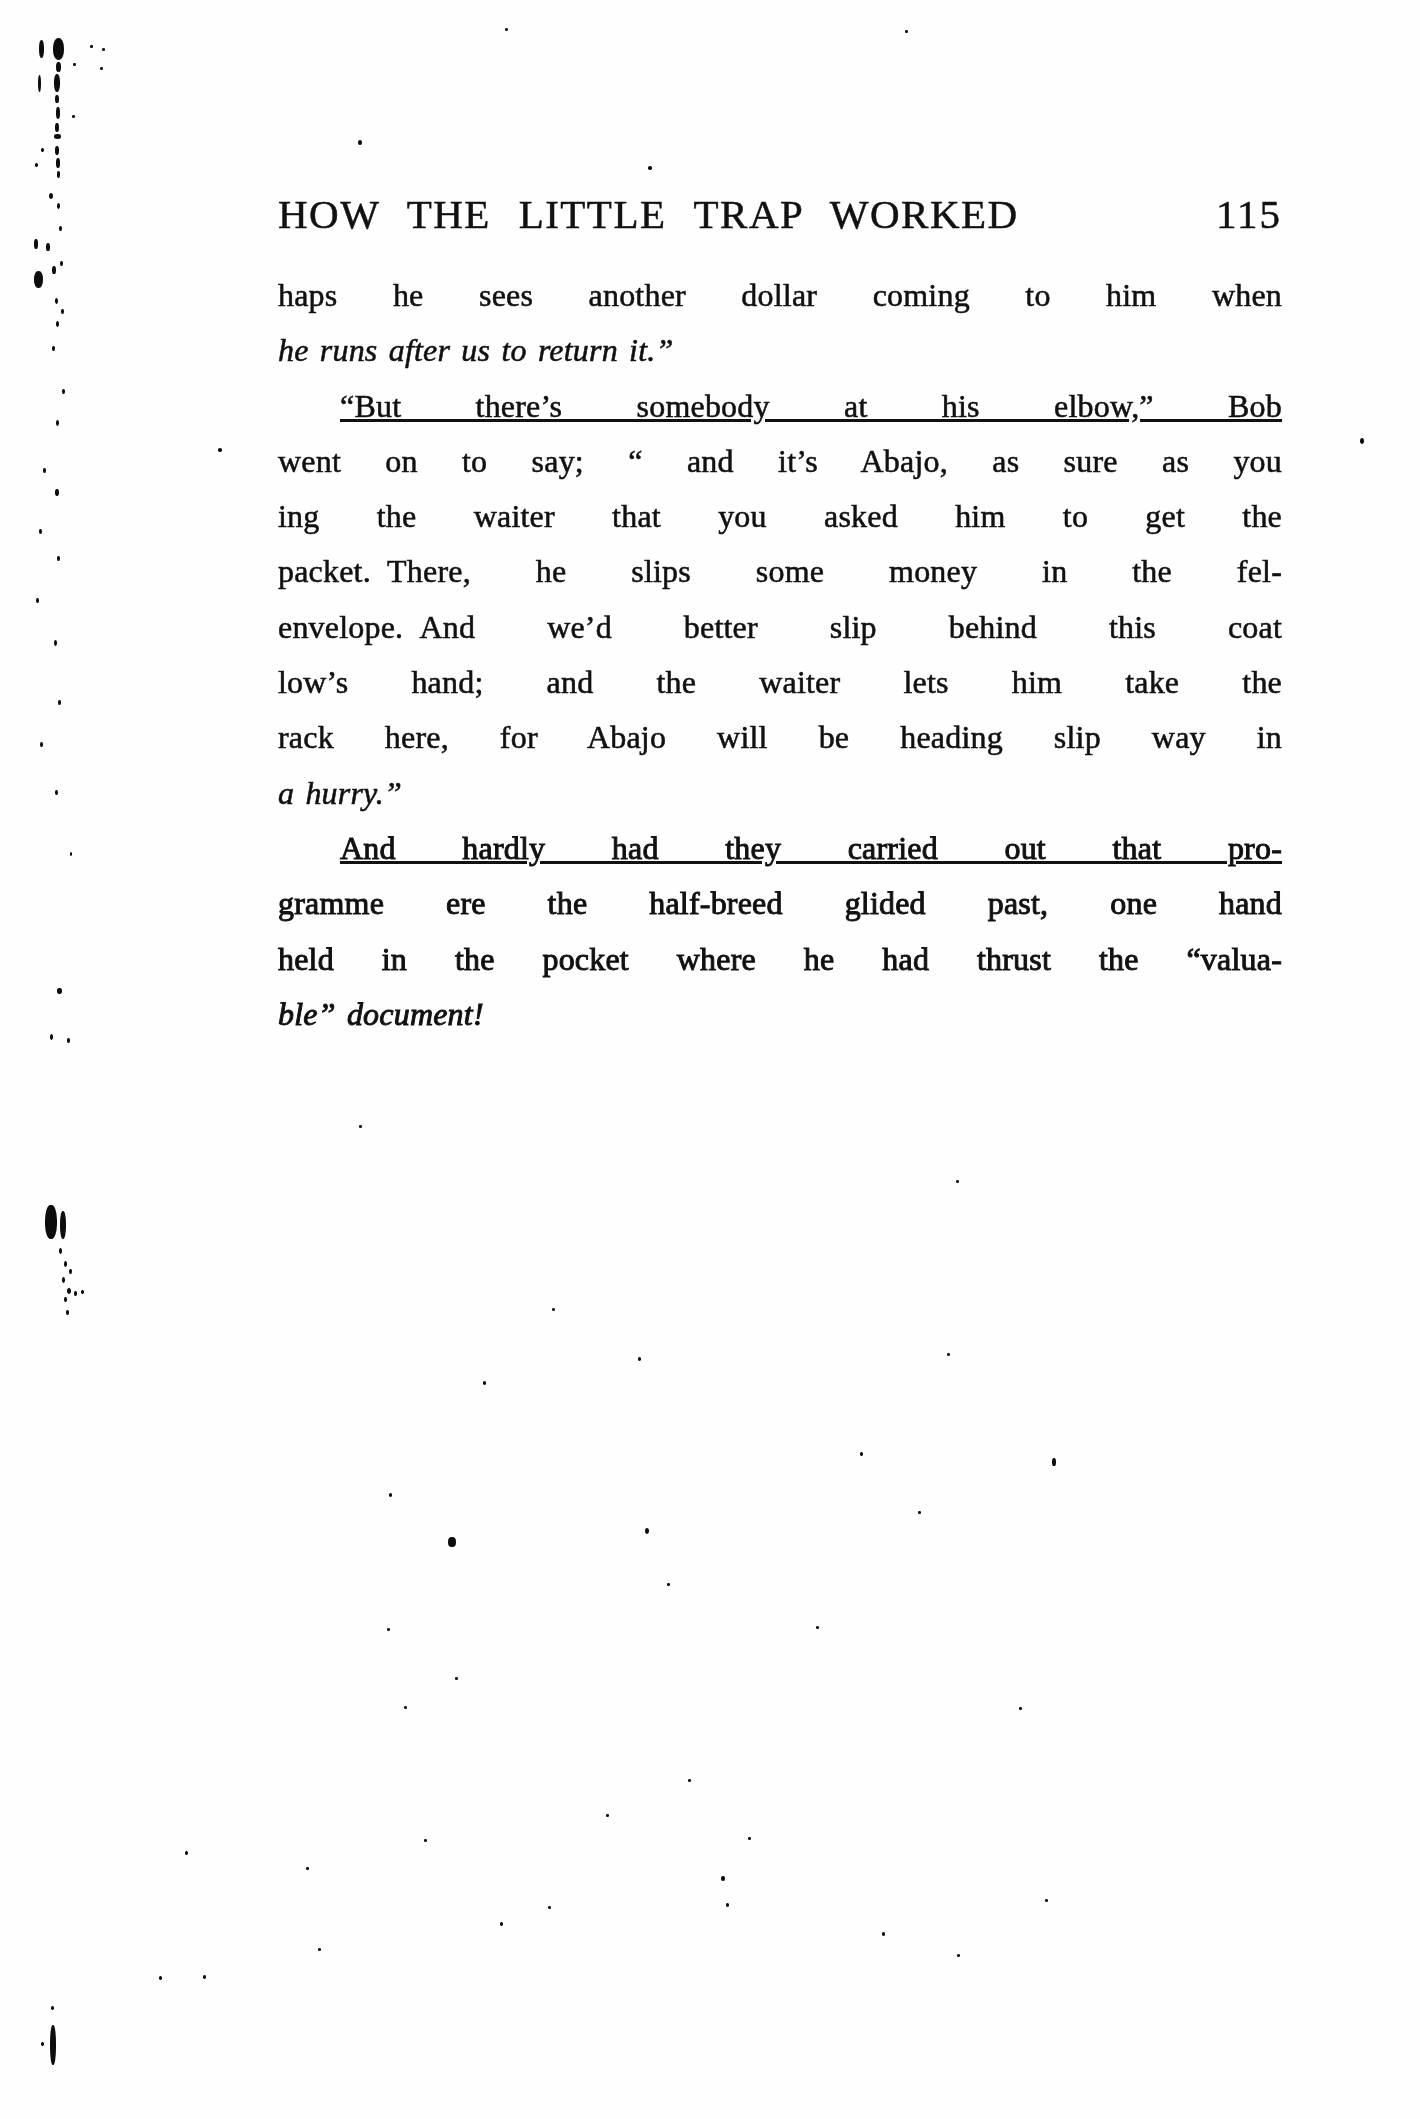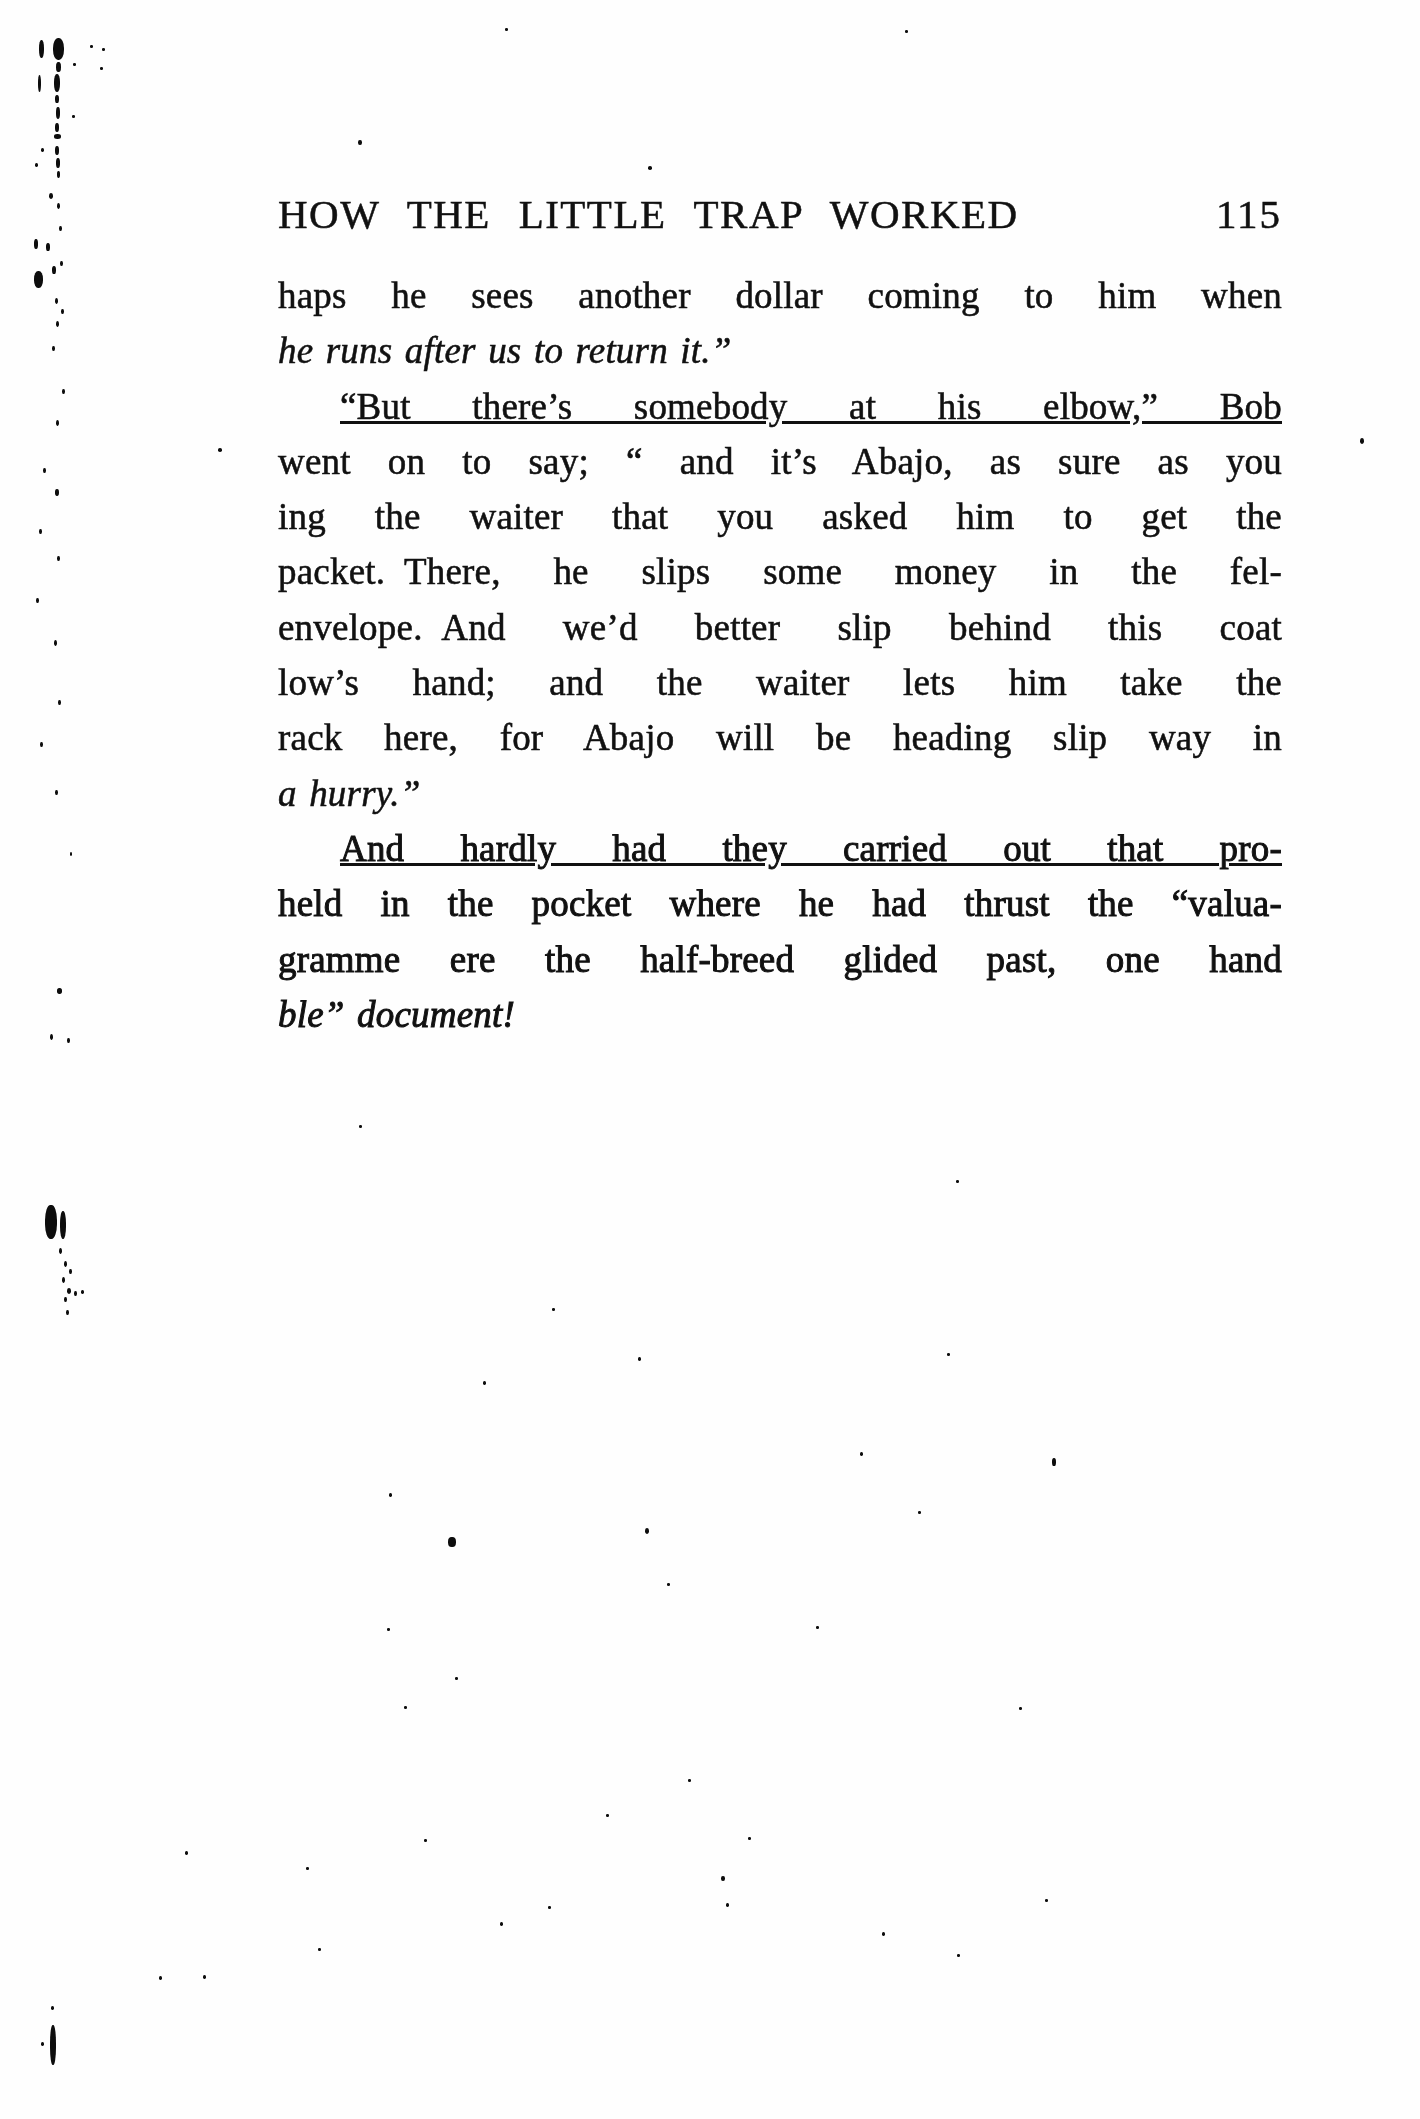--- a/index.html
+++ b/index.html
@@ -28,21 +28,21 @@
   }
   .running-head .pagenum {
     letter-spacing: 2px;
     margin-left: 32px;
   }
   .body-text {
     position: absolute;
     left: 278px;
     top: 268px;
     width: 1004px;
-    font-size: 37px;
+    font-size: 32px;
     line-height: 55.3px;
     letter-spacing: 0.2px;
     word-spacing: 3px;
   }
   .line {
     text-align: justify;
     text-align-last: justify;
     -webkit-text-stroke: 0.55px currentColor;
   }
   .line.last {
@@ -82,22 +82,22 @@
         <div class="line">went on to say; “ and it’s Abajo, as sure as you</div>
         <div class="line">ing the waiter that you asked him to get the</div>
         <div class="line">packet. There, he slips some money in the fel-</div>
         <div class="line">envelope. And we’d better slip behind this coat</div>
         <div class="line">low’s hand; and the waiter lets him take the</div>
         <div class="line">rack here, for Abajo will be heading slip way in</div>
         <div class="line last">a hurry.”</div>
       </div>
       <div class="para heavy">
         <div class="line indent">And hardly had they carried out that pro-</div>
+        <div class="line">gramme ere the half-breed glided past, one hand</div>
         <div class="line">held in the pocket where he had thrust the “valua-</div>
-        <div class="line">gramme ere the half-breed glided past, one hand</div>
         <div class="line last">ble” document!</div>
       </div>
     </div>
 
   <div id="artifacts">
       <div class="speck" style="left: 39px; top: 40px; width: 5px; height: 18px;"></div>
       <div class="speck" style="left: 53px; top: 38px; width: 11px; height: 22px;"></div>
       <div class="speck" style="left: 56px; top: 62px; width: 5px; height: 10px;"></div>
       <div class="speck" style="left: 38px; top: 75px; width: 3px; height: 17px;"></div>
       <div class="speck" style="left: 54px; top: 74px; width: 6px; height: 18px;"></div>

